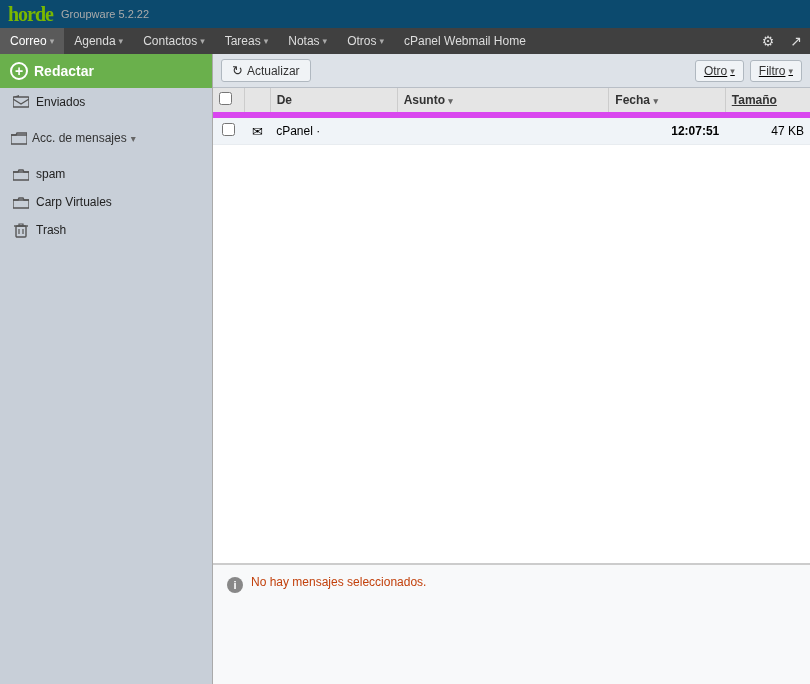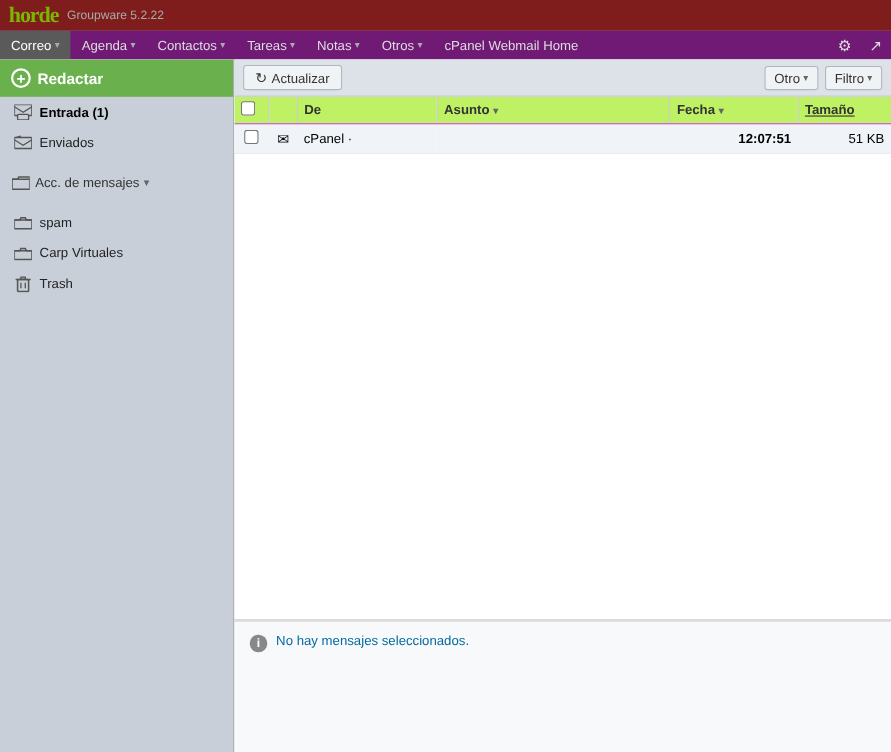--- a/index.html
+++ b/index.html
@@ -1,20 +1,20 @@
 <!DOCTYPE html>
 <html><head>
   <meta charset="utf-8">
   <style>
     * { margin: 0; padding: 0; box-sizing: border-box; }
     body { font-family: Arial, Helvetica, sans-serif; font-size: 12px; background: #c0c8d0; width: 810px; height: 684px; overflow: hidden; }
 
     
     #topbar {
-      background: #7f1d1d;
+      background: #0c4a6e;
       height: 28px;
       display: flex;
       align-items: center;
       padding: 0 8px;
       gap: 4px;
     }
     #logo-text {
       color: #7ab800;
       font-size: 20px;
       font-weight: bold;
@@ -23,21 +23,21 @@
       margin-right: 4px;
     }
     #groupware-version {
       color: #aaa;
       font-size: 11px;
       margin-right: 10px;
     }
 
     
     #navbar {
-      background: #701a75;
+      background: #404040;
       height: 26px;
       display: flex;
       align-items: stretch;
       padding: 0;
     }
     .nav-item {
       color: #ddd;
       font-size: 12px;
       padding: 0 10px;
       display: flex;
@@ -166,20 +166,21 @@
       gap: 4px;
       color: #333;
     }
     .refresh-icon { font-size: 13px; }
 
     .toolbar-right {
       margin-left: auto;
       display: flex;
       gap: 6px;
       align-items: center;
+      text-decoration: underline;
     }
     .dropdown-btn {
       background: #f0f3f6;
       border: 1px solid #b0b8c0;
       border-radius: 3px;
       padding: 3px 8px;
       font-size: 12px;
       cursor: pointer;
       display: flex;
       align-items: center;
@@ -194,22 +195,22 @@
       background: #fff;
       overflow-y: auto;
       border-bottom: 1px solid #ccc;
     }
 
     .email-table {
       width: 100%;
       border-collapse: collapse;
     }
     .email-table th {
-      background: #bef264;
-      border-bottom: 1px solid #d946ef;
+      background: #e5e5e5;
+      border-bottom: 6px solid #d946ef;
       border-right: 1px solid #ccc;
       padding: 4px 6px;
       text-align: left;
       font-size: 12px;
       font-weight: bold;
       color: #333;
       white-space: nowrap;
     }
     .email-table th:last-child { border-right: none; text-decoration: underline; }
     .th-checkbox { width: 30px; }
@@ -257,21 +258,21 @@
       background: #888;
       color: #fff;
       display: flex;
       align-items: center;
       justify-content: center;
       font-size: 11px;
       font-weight: bold;
       flex-shrink: 0;
       margin-top: 2px;
     }
-    .preview-msg { color: #0369a1; font-size: 12px; }
+    .preview-msg { color: #c2410c; font-size: 12px; }
 
     
     ::-webkit-scrollbar { width: 8px; height: 8px; }
     ::-webkit-scrollbar-track { background: #ddd; }
     ::-webkit-scrollbar-thumb { background: #aaa; border-radius: 4px; }
   </style>
 </head>
 <body>
 
 <div id="topbar">
@@ -318,30 +319,20 @@
 </div>
 
 <div id="main">
 
   <div id="sidebar">
     <div class="sidebar-compose">
       <div class="compose-icon">+</div>
       <span>Redactar</span>
     </div>
 
-    <div class="sidebar-item active">
-      <div class="sidebar-icon">
-        <svg width="16" height="14" viewBox="0 0 16 14">
-            <rect x="0" y="0" width="16" height="10" rx="1" fill="none" stroke="#555" stroke-width="1.5"></rect>
-            <polyline points="0,2 8,7 16,2" fill="none" stroke="#555" stroke-width="1.2"></polyline>
-            <rect x="3" y="9" width="10" height="5" rx="1" fill="#c8cfd8" stroke="#555" stroke-width="1.2"></rect>
-          </svg>
-      </div>
-      <span>Entrada (1)</span>
-    </div>
 
 
     <div class="sidebar-item">
       <div class="sidebar-icon">
         <svg width="16" height="14" viewBox="0 0 16 14">
             <rect x="0" y="2" width="16" height="10" rx="1" fill="none" stroke="#555" stroke-width="1.5"></rect>
             <polyline points="0,4 8,9 16,4" fill="none" stroke="#555" stroke-width="1.2"></polyline>
             <polygon points="0,2 6,0 6,2" fill="#555"></polygon>
           </svg>
       </div>
@@ -451,21 +442,21 @@
             <td class="td-de">
               <span>cPanel ·</span>
             </td>
             <td class="td-asunto">
               <span></span>
             </td>
             <td class="td-fecha">
               <span>12:07:51</span>
             </td>
             <td class="td-tamano">
-              <span>51 KB</span>
+              <span>47 KB</span>
             </td>
           </tr>
         </tbody>
       </table>
     </div>
 
     <div id="preview-pane">
       <div class="info-icon">i</div>
       <span class="preview-msg">No hay mensajes seleccionados.</span>
     </div>

